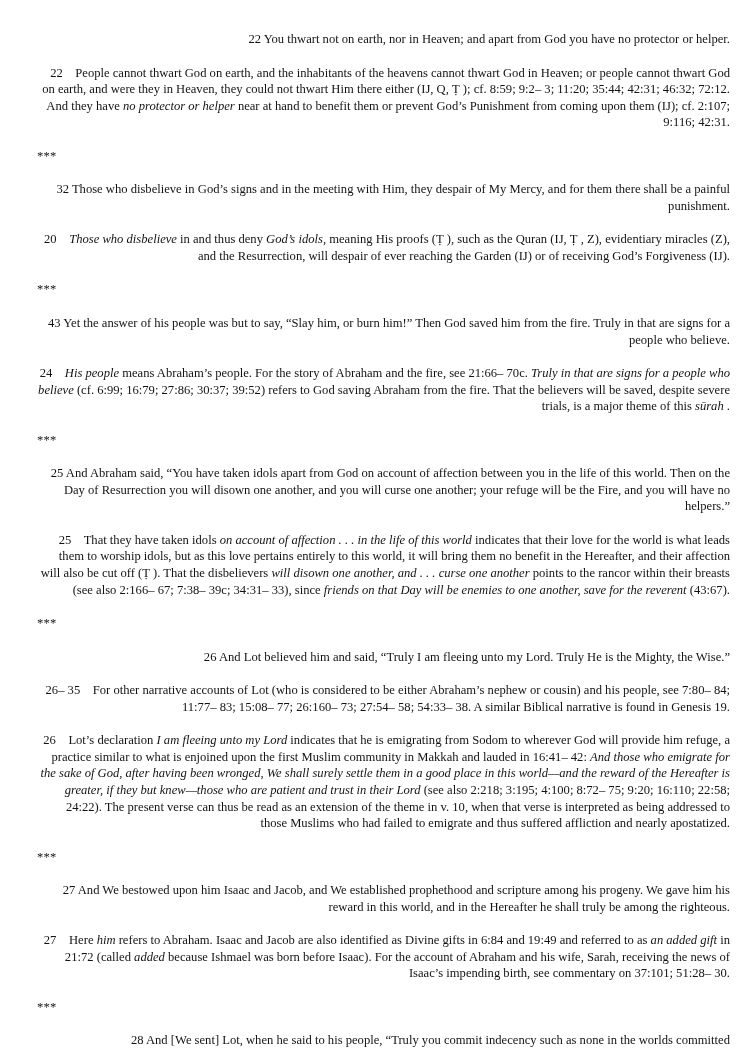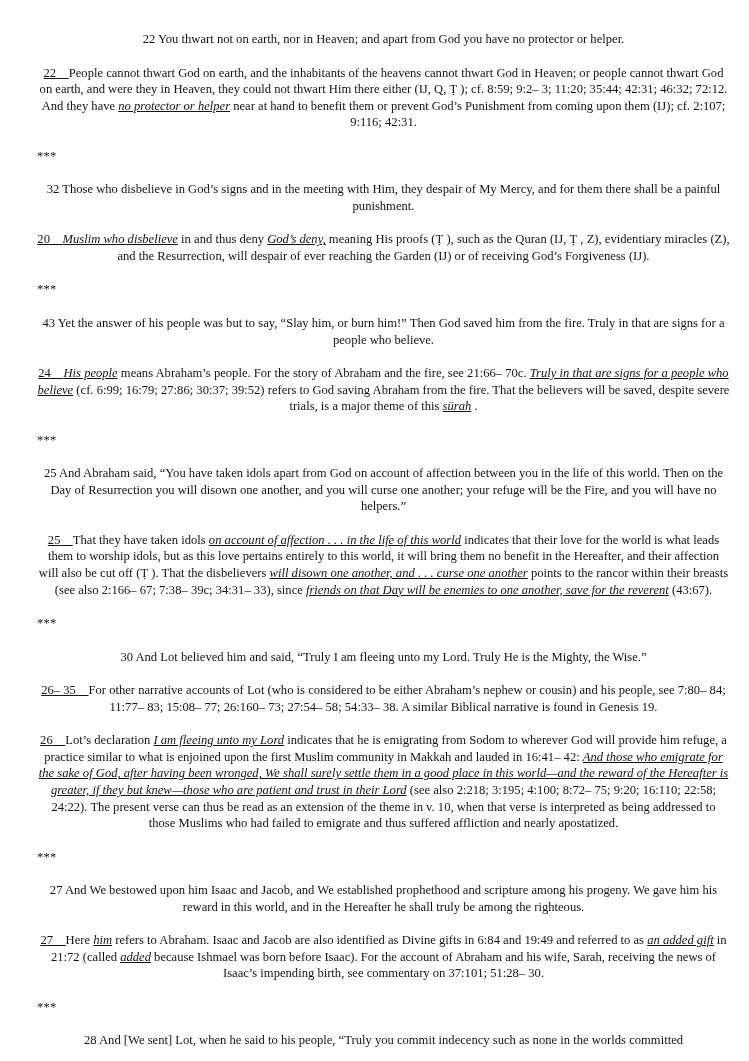--- a/index.html
+++ b/index.html
@@ -19,86 +19,85 @@
     width: 749px;
     height: 1061px;
     box-sizing: border-box;
     padding: 31px 19px 0 37px;
     background: #ffffff;
     overflow: hidden;
   }
   .block {
     font-size: 12.6px;
     line-height: 16.55px;
-    text-align: center;
+    text-align: right;
     margin: 0;
   }
   
   .verse {
     margin: 0 0 0 0;
     padding: 0;
     color: #131313;
   }
   
   .commentary {
     margin: 0;
     padding: 0;
     color: #131313;
   }
   .cnum {
     display: inline;
     white-space: pre;
-    text-decoration: underline;
   }
   
   .sp-verse-to-comm { height: 17px; }
   .sp-comm-to-stars { height: 17px; }
   .sp-stars-to-verse { height: 17px; }
   .stars {
     font-size: 12.6px;
     line-height: 16.55px;
     letter-spacing: 0.2px;
     color: #131313;
   }
-  i, em { font-style: italic; text-decoration: underline; }
+  i, em { font-style: italic; }
 </style>
 </head>
 <body>
 
 <div id="page">
 
   <p class="block verse">22 You thwart not on earth, nor in Heaven; and apart from God you have no protector or helper.</p>
   <div class="sp-verse-to-comm"></div>
   <p class="block commentary"><span class="cnum">22</span><span class="cnum">&nbsp; &nbsp; </span><span>People cannot thwart God on earth, and the inhabitants of the heavens cannot thwart God in Heaven; or people cannot thwart God on earth, and were they in Heaven, they could not thwart Him there either (IJ, Q, Ṭ ); cf. 8:59; 9:2– 3; 11:20; 35:44; 42:31; 46:32; 72:12. And they have </span><i>no protector or helper</i><span> near at hand to benefit them or prevent God’s Punishment from coming upon them (IJ); cf. 2:107; 9:116; 42:31.</span></p>
   <div class="sp-comm-to-stars"></div>
   <div class="stars">***</div>
   <div class="sp-stars-to-verse"></div>
 
   <p class="block verse">32 Those who disbelieve in God’s signs and in the meeting with Him, they despair of My Mercy, and for them there shall be a painful punishment.</p>
   <div class="sp-verse-to-comm"></div>
-  <p class="block commentary"><span class="cnum">20</span><span class="cnum">&nbsp; &nbsp; </span><i>Muslim who disbelieve</i><span> in and thus deny </span><i>God’s deny,</i><span> meaning His proofs (Ṭ ), such as the Quran (IJ, Ṭ , Z), evidentiary miracles (Z), and the Resurrection, will despair of ever reaching the Garden (IJ) or of receiving God’s Forgiveness (IJ).</span></p>
+  <p class="block commentary"><span class="cnum">20</span><span class="cnum">&nbsp; &nbsp; </span><i>Those who disbelieve</i><span> in and thus deny </span><i>God’s idols,</i><span> meaning His proofs (Ṭ ), such as the Quran (IJ, Ṭ , Z), evidentiary miracles (Z), and the Resurrection, will despair of ever reaching the Garden (IJ) or of receiving God’s Forgiveness (IJ).</span></p>
   <div class="sp-comm-to-stars"></div>
   <div class="stars">***</div>
   <div class="sp-stars-to-verse"></div>
 
   <p class="block verse">43 Yet the answer of his people was but to say, “Slay him, or burn him!” Then God saved him from the fire. Truly in that are signs for a people who believe.</p>
   <div class="sp-verse-to-comm"></div>
   <p class="block commentary"><span class="cnum">24</span><span class="cnum">&nbsp; &nbsp; </span><i>His people</i><span> means Abraham’s people. For the story of Abraham and the fire, see 21:66– 70c. </span><i>Truly in that are signs for a people who believe</i><span> (cf. 6:99; 16:79; 27:86; 30:37; 39:52) refers to God saving Abraham from the fire. That the believers will be saved, despite severe trials, is a major theme of this </span><i>sūrah</i><span> .</span></p>
   <div class="sp-comm-to-stars"></div>
   <div class="stars">***</div>
   <div class="sp-stars-to-verse"></div>
 
   <p class="block verse">25 And Abraham said, “You have taken idols apart from God on account of affection between you in the life of this world. Then on the Day of Resurrection you will disown one another, and you will curse one another; your refuge will be the Fire, and you will have no helpers.”</p>
   <div class="sp-verse-to-comm"></div>
   <p class="block commentary"><span class="cnum">25</span><span class="cnum">&nbsp; &nbsp; </span><span>That they have taken idols </span><i>on account of affection . . . in the life of this world</i><span> indicates that their love for the world is what leads them to worship idols, but as this love pertains entirely to this world, it will bring them no benefit in the Hereafter, and their affection will also be cut off (Ṭ ). That the disbelievers </span><i>will disown one another, and . . . curse one another</i><span> points to the rancor within their breasts (see also 2:166– 67; 7:38– 39c; 34:31– 33), since </span><i>friends on that Day will be enemies to one another, save for the reverent</i><span> (43:67).</span></p>
   <div class="sp-comm-to-stars"></div>
   <div class="stars">***</div>
   <div class="sp-stars-to-verse"></div>
 
-  <p class="block verse">30 And Lot believed him and said, “Truly I am fleeing unto my Lord. Truly He is the Mighty, the Wise.”</p>
+  <p class="block verse">26 And Lot believed him and said, “Truly I am fleeing unto my Lord. Truly He is the Mighty, the Wise.”</p>
   <div class="sp-verse-to-comm"></div>
   <p class="block commentary"><span class="cnum">26– 35</span><span class="cnum">&nbsp; &nbsp; </span><span>For other narrative accounts of Lot (who is considered to be either Abraham’s nephew or cousin) and his people, see 7:80– 84; 11:77– 83; 15:08– 77; 26:160– 73; 27:54– 58; 54:33– 38. A similar Biblical narrative is found in Genesis 19.</span></p>
   <div class="sp-verse-to-comm"></div>
   <p class="block commentary"><span class="cnum">26</span><span class="cnum">&nbsp; &nbsp; </span><span>Lot’s declaration </span><i>I am fleeing unto my Lord</i><span> indicates that he is emigrating from Sodom to wherever God will provide him refuge, a practice similar to what is enjoined upon the first Muslim community in Makkah and lauded in 16:41– 42: </span><i>And those who emigrate for the sake of God, after having been wronged, We shall surely settle them in a good place in this world—and the reward of the Hereafter is greater, if they but knew—those who are patient and trust in their Lord</i><span> (see also 2:218; 3:195; 4:100; 8:72– 75; 9:20; 16:110; 22:58; 24:22). The present verse can thus be read as an extension of the theme in v. 10, when that verse is interpreted as being addressed to those Muslims who had failed to emigrate and thus suffered affliction and nearly apostatized.</span></p>
   <div class="sp-comm-to-stars"></div>
   <div class="stars">***</div>
   <div class="sp-stars-to-verse"></div>
 
   <p class="block verse">27 And We bestowed upon him Isaac and Jacob, and We established prophethood and scripture among his progeny. We gave him his reward in this world, and in the Hereafter he shall truly be among the righteous.</p>
   <div class="sp-verse-to-comm"></div>

